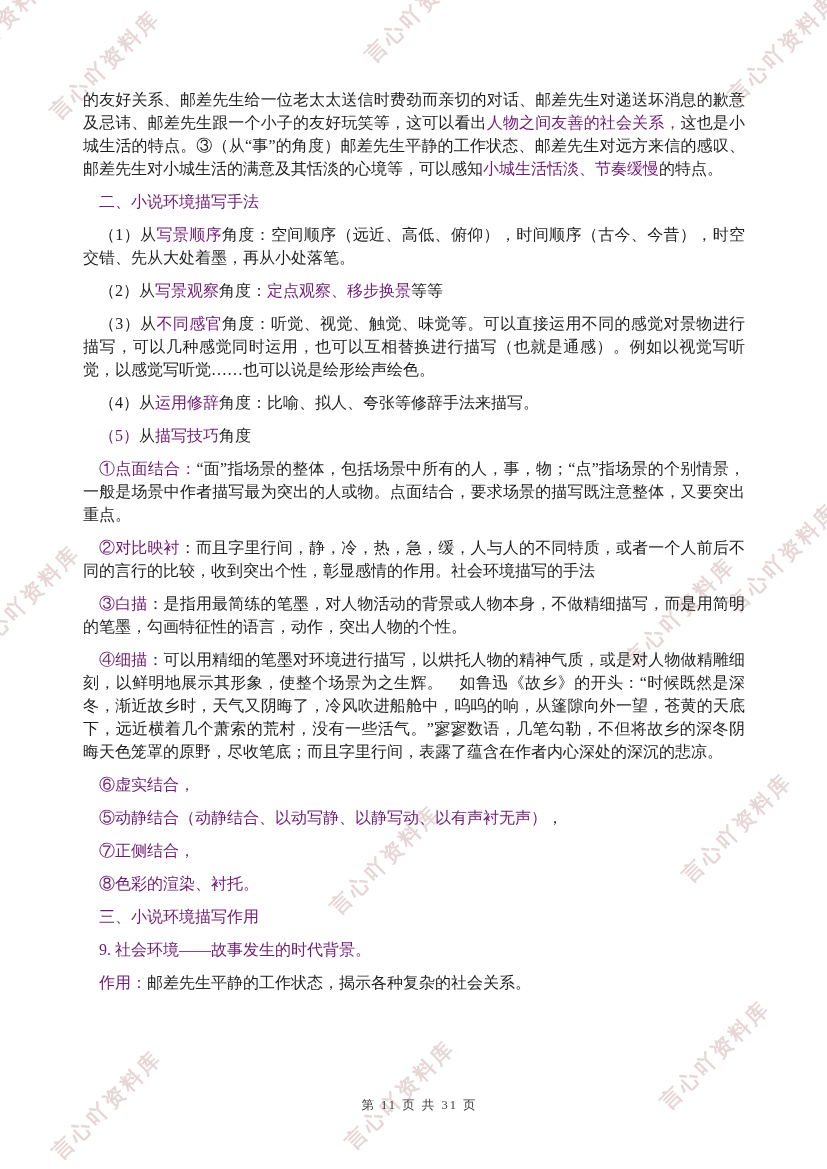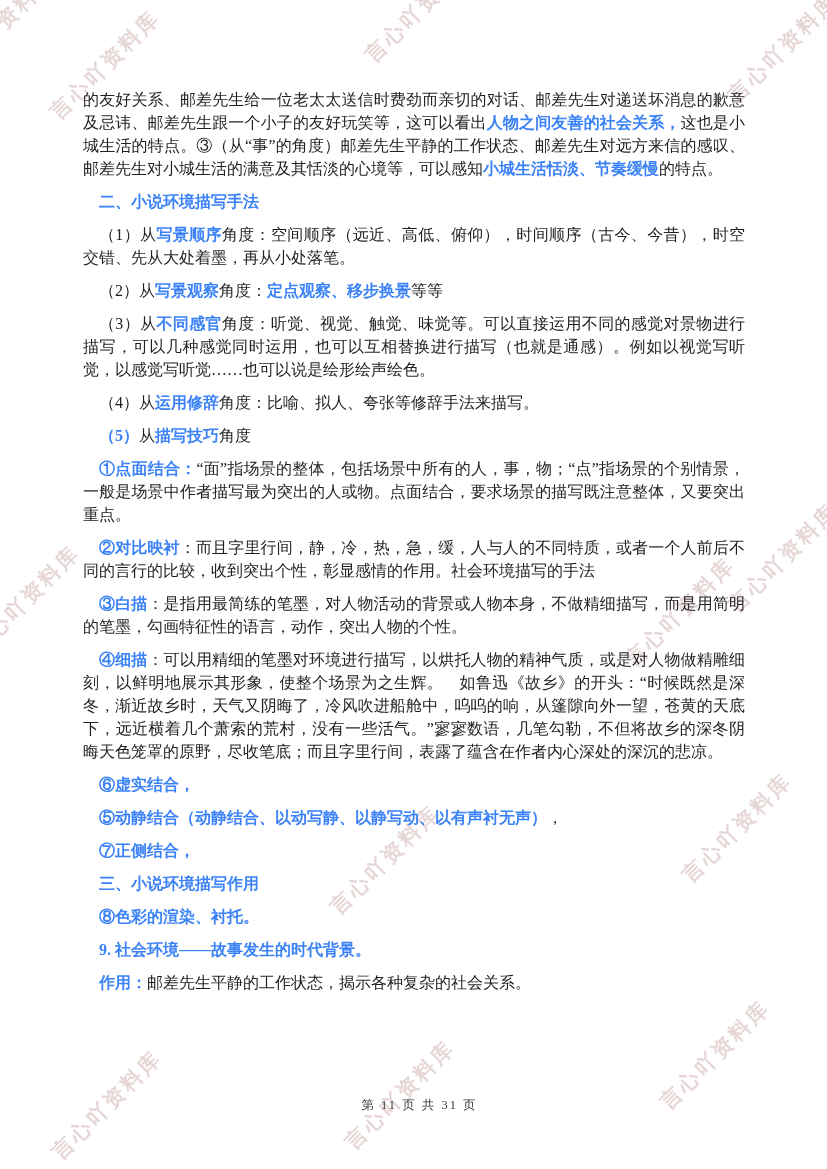--- a/index.html
+++ b/index.html
@@ -48,22 +48,22 @@
     margin: 0 0 10px 0;
     text-indent: 1em;
   }
   .para.continued {
     text-indent: 0;
   }
   .para.heading {
     text-indent: 1em;
   }
   span.red {
-    color: #3b82f6;
-    font-weight: bold;
+    color: #701a75;
+    font-weight: normal;
   }
   span.normal {
     color: inherit;
   }
   .footer {
     position: absolute;
     left: 12px;
     right: 0;
     top: 1097px;
     z-index: 2;
@@ -101,22 +101,22 @@
       <p class="para body"><span class="normal">（3）从</span><span class="red">不同感官</span><span class="normal">角度：听觉、视觉、触觉、味觉等。可以直接运用不同的感觉对景物进行描写，可以几种感觉同时运用，也可以互相替换进行描写（也就是通感）。例如以视觉写听觉，以感觉写听觉……也可以说是绘形绘声绘色。</span></p>
       <p class="para body"><span class="normal">（4）从</span><span class="red">运用修辞</span><span class="normal">角度：比喻、拟人、夸张等修辞手法来描写。</span></p>
       <p class="para body"><span class="red">（5）</span><span class="normal">从</span><span class="red">描写技巧</span><span class="normal">角度</span></p>
       <p class="para body"><span class="red">①点面结合：</span><span class="normal">“面”指场景的整体，包括场景中所有的人，事，物；“点”指场景的个别情景，一般是场景中作者描写最为突出的人或物。点面结合，要求场景的描写既注意整体，又要突出重点。</span></p>
       <p class="para body"><span class="red">②对比映衬</span><span class="normal">：而且字里行间，静，冷，热，急，缓，人与人的不同特质，或者一个人前后不同的言行的比较，收到突出个性，彰显感情的作用。社会环境描写的手法</span></p>
       <p class="para body"><span class="red">③白描</span><span class="normal">：是指用最简练的笔墨，对人物活动的背景或人物本身，不做精细描写，而是用简明的笔墨，勾画特征性的语言，动作，突出人物的个性。</span></p>
       <p class="para body"><span class="red">④细描</span><span class="normal">：可以用精细的笔墨对环境进行描写，以烘托人物的精神气质，或是对人物做精雕细刻，以鲜明地展示其形象，使整个场景为之生辉。　如鲁迅《故乡》的开头：“时候既然是深冬，渐近故乡时，天气又阴晦了，冷风吹进船舱中，呜呜的响，从篷隙向外一望，苍黄的天底下，远近横着几个萧索的荒村，没有一些活气。”寥寥数语，几笔勾勒，不但将故乡的深冬阴晦天色笼罩的原野，尽收笔底；而且字里行间，表露了蕴含在作者内心深处的深沉的悲凉。</span></p>
       <p class="para body"><span class="red">⑥虚实结合，</span></p>
       <p class="para body"><span class="red">⑤动静结合（动静结合、以动写静、以静写动、以有声衬无声）</span><span class="normal">，</span></p>
       <p class="para body"><span class="red">⑦正侧结合，</span></p>
+      <p class="para body"><span class="red">⑧色彩的渲染、衬托。</span></p>
       <p class="para heading"><span class="red">三、小说环境描写作用</span></p>
-      <p class="para body"><span class="red">⑧色彩的渲染、衬托。</span></p>
       <p class="para body"><span class="red">9. 社会环境——故事发生的时代背景。</span></p>
       <p class="para body"><span class="red">作用：</span><span class="normal">邮差先生平静的工作状态，揭示各种复杂的社会关系。</span></p>
     </div>
 
   <div class="footer">
     <span>第 11 页 共 31 页</span>
   </div>
 
 </div>
 

